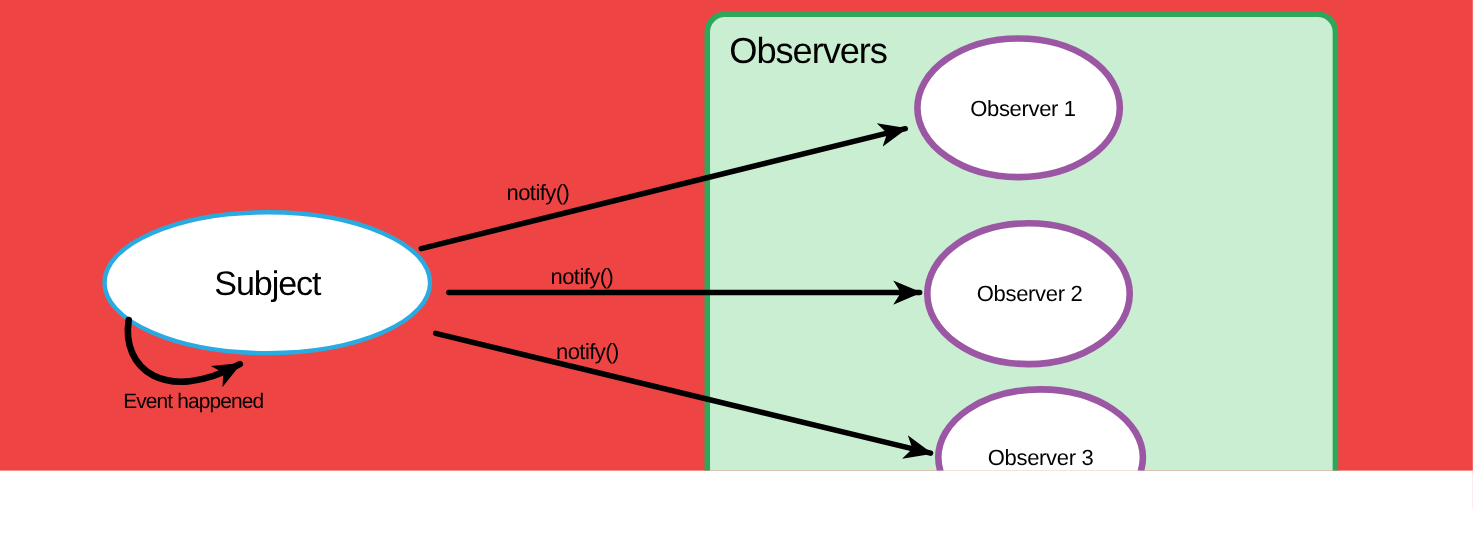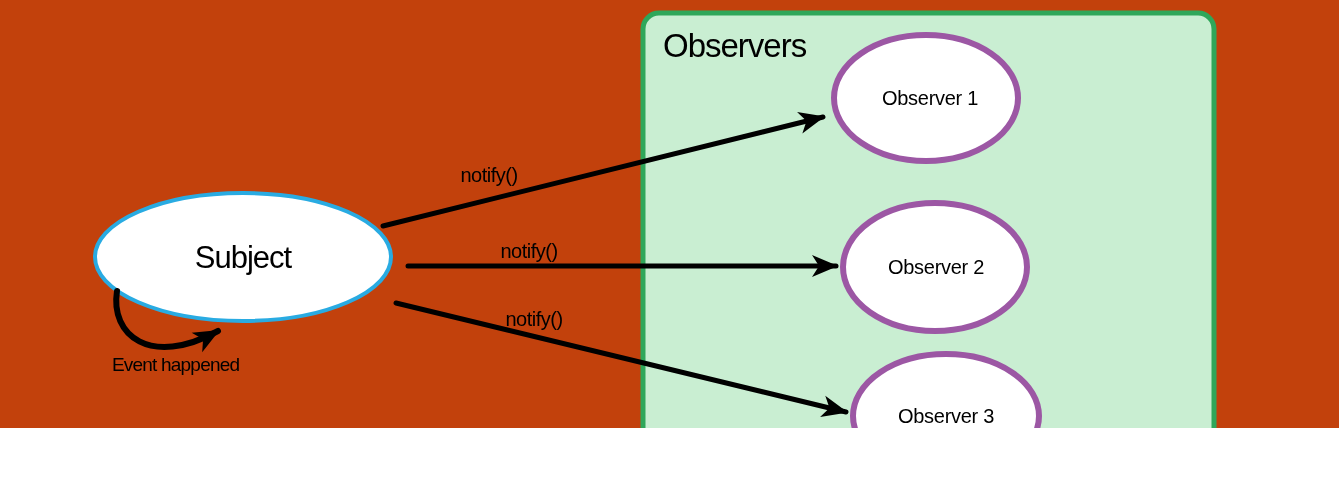--- a/index.html
+++ b/index.html
@@ -5,21 +5,21 @@
   html, body {
     margin: 0;
     padding: 0;
     background: #ffffff;
     font-family: "Liberation Sans", sans-serif;
   }
   .canvas-wrap {
     position: relative;
     width: 1339px;
     height: 428px;
-    background: #c2410c;
+    background: #ef4444;
     overflow: hidden;
   }
   svg { display: block; }
   text {
     font-family: "Liberation Sans", sans-serif;
     fill: #000000;
   }
   .node-label   { font-size: 20px; letter-spacing: -0.3px; }
   .edge-label   { font-size: 20px; letter-spacing: -0.5px; }
   .big-label    { font-size: 31px; letter-spacing: -1px; }

